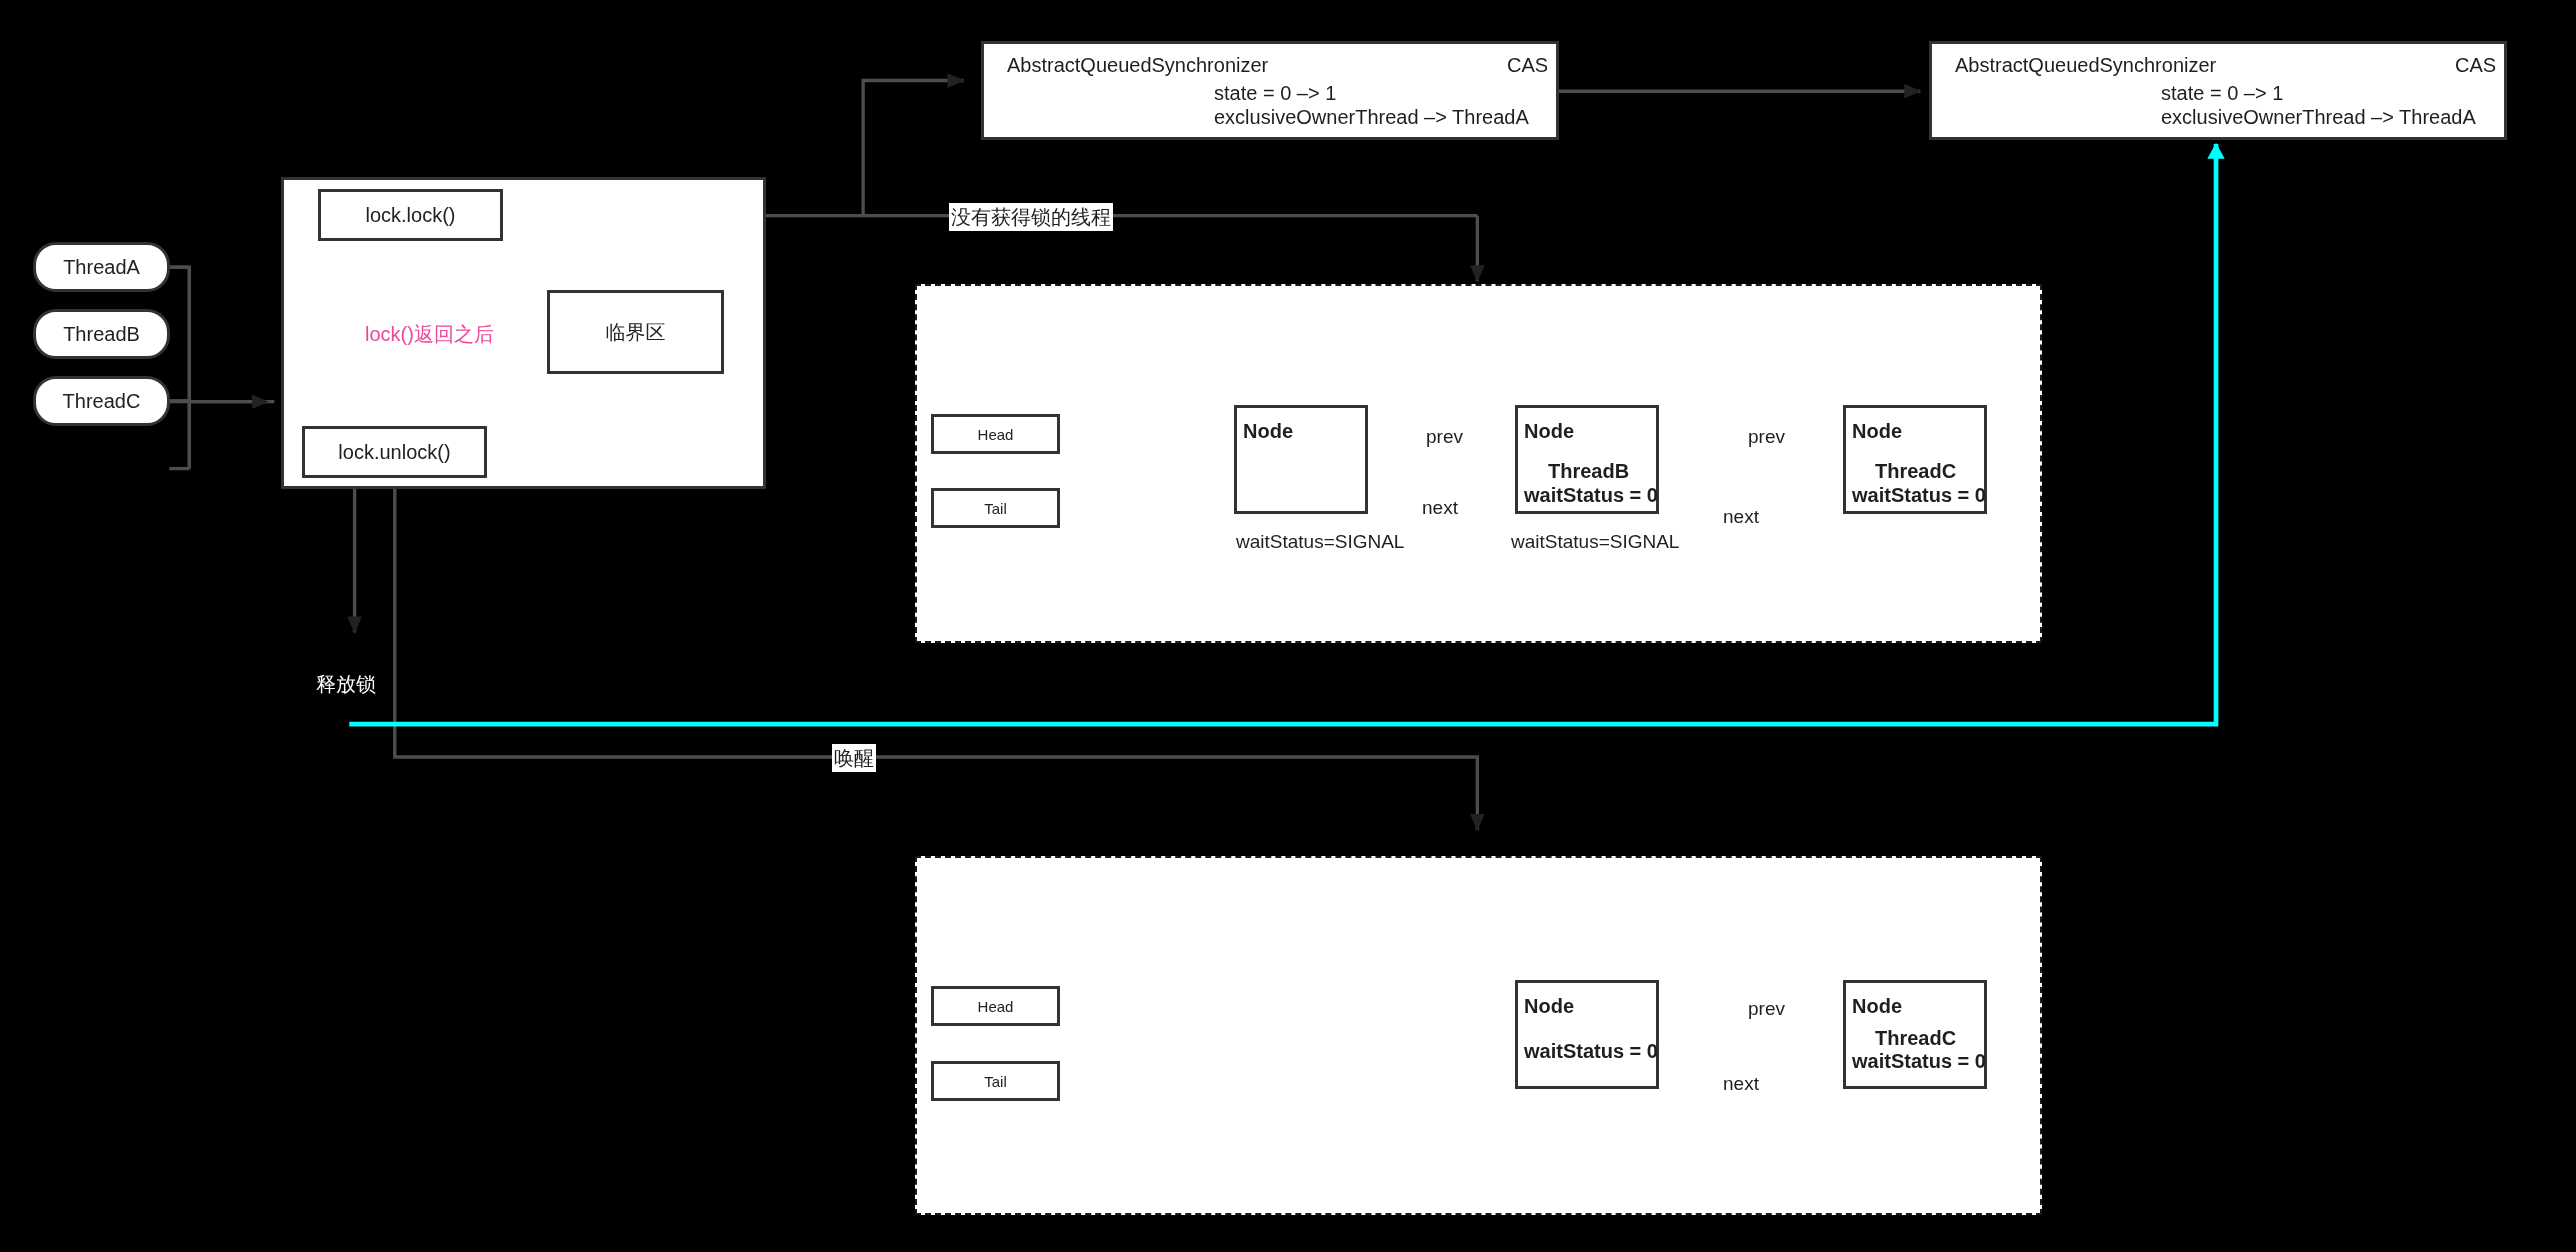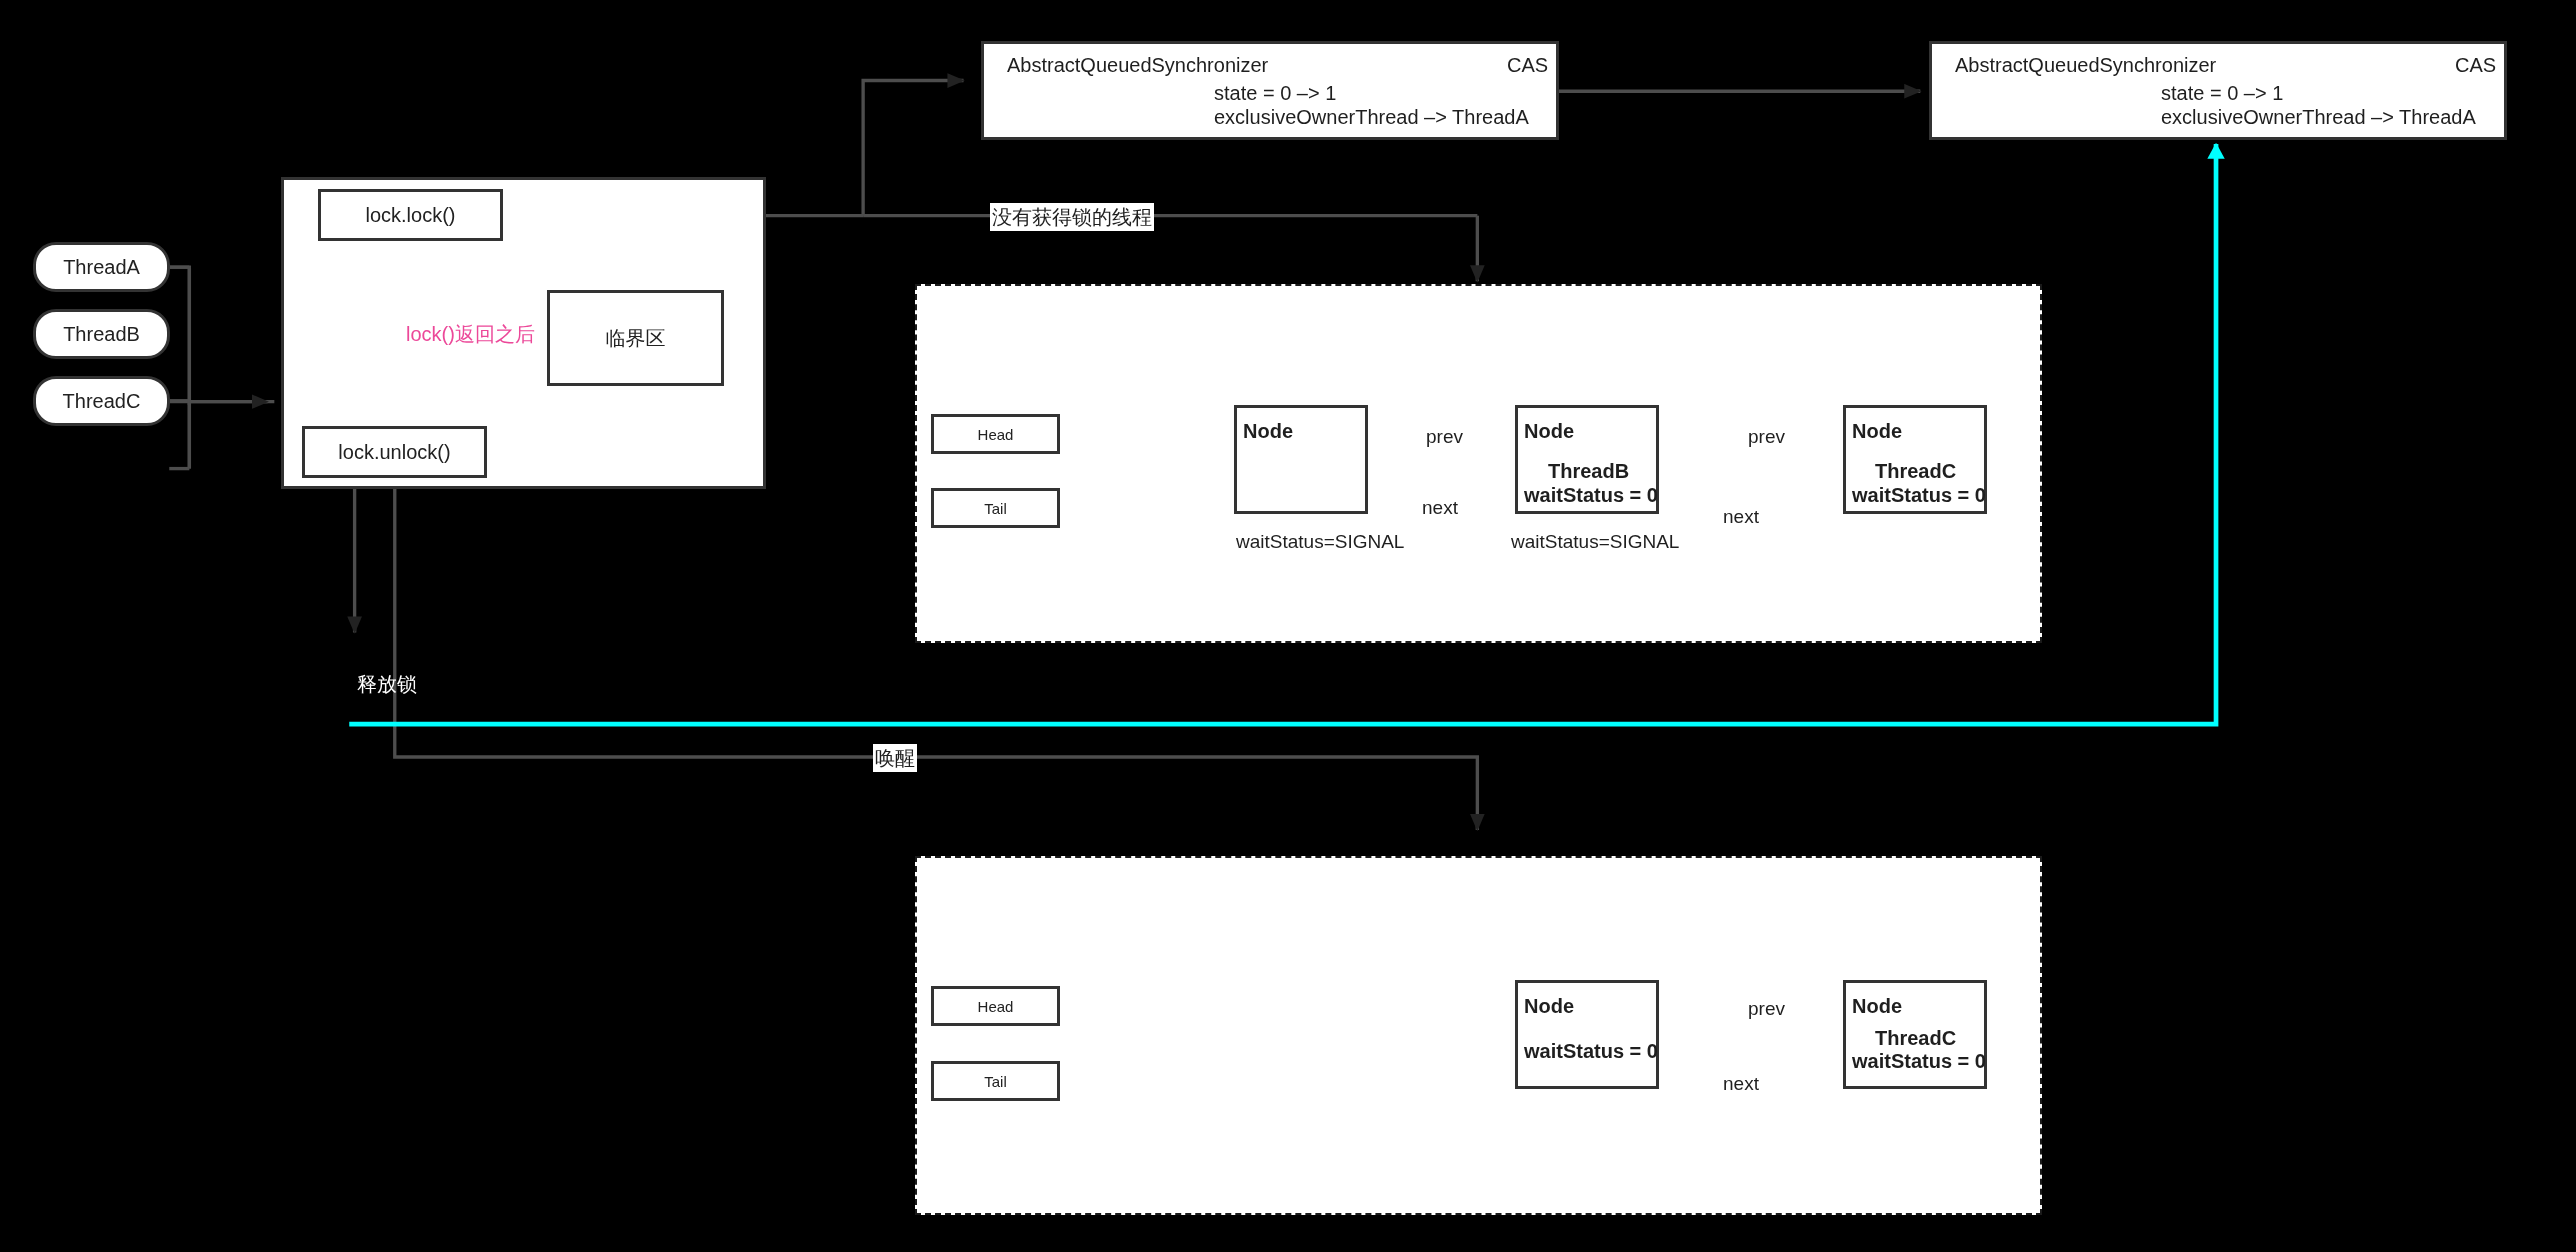--- a/index.html
+++ b/index.html
@@ -60,21 +60,21 @@
     padding: 0.7px 2px;
   }
   .f-aqs-title { font-size: 20px; }
   .f-aqs-body  { font-size: 20px; }
   .f-thread    { font-size: 20px; border-radius: 23px; }
   .f-lock      { font-size: 20px; }
   .f-crit      { font-size: 20px; }
   .f-nodeb     { font-size: 20px; font-weight: bold; }
   .f-ws        { font-size: 19px; }
   .f-link      { font-size: 19px; }
-  .f-cn        { font-size: 20px; margin-left: 41px; }
+  .f-cn        { font-size: 20px; }
   .f-headtail  { font-size: 15px; }
 </style>
 </head>
 <body>
 
 <div id="canvas">
 
   <svg class="layer" viewBox="0 0 3850 1872">
     <defs>
       <marker id="ah-gray" markerWidth="14" markerHeight="12" refX="12" refY="6" orient="auto" markerUnits="userSpaceOnUse">
@@ -179,21 +179,21 @@
   <div class="label f-aqs-body" style="left:2161px; top:106px;">exclusiveOwnerThread –&gt; ThreadA</div>
 
   <div class="box box-center f-thread" style="left:33px; top:242px; width:137px; height:50px;">ThreadA</div>
   <div class="box box-center f-thread" style="left:33px; top:309px; width:137px; height:50px;">ThreadB</div>
   <div class="box box-center f-thread" style="left:33px; top:376px; width:137px; height:50px;">ThreadC</div>
 
   <div class="plain-box" style="left:281px; top:177px; width:485px; height:312px;"></div>
 
   <div class="box box-center f-lock" style="left:318px; top:189px; width:185px; height:52px;">lock.lock()</div>
 
-  <div class="box box-center f-crit" style="left:547px; top:290px; width:177px; height:96px;">临界区</div>
+  <div class="box box-center f-crit" style="left:547px; top:290px; width:177px; height:84px;">临界区</div>
 
   <div class="label f-cn label-onwhite" style="left:365px; top:321px;">lock()返回之后</div>
 
   <div class="box box-center f-lock" style="left:302px; top:426px; width:185px; height:52px;">lock.unlock()</div>
 
   <div class="label f-cn label-boxed" style="left:949px; top:203px;">没有获得锁的线程</div>
 
   <div class="label f-cn label-dim" style="left:316px; top:671px;">释放锁</div>
 
   <div class="label f-cn label-boxed" style="left:832px; top:744px;">唤醒</div>

